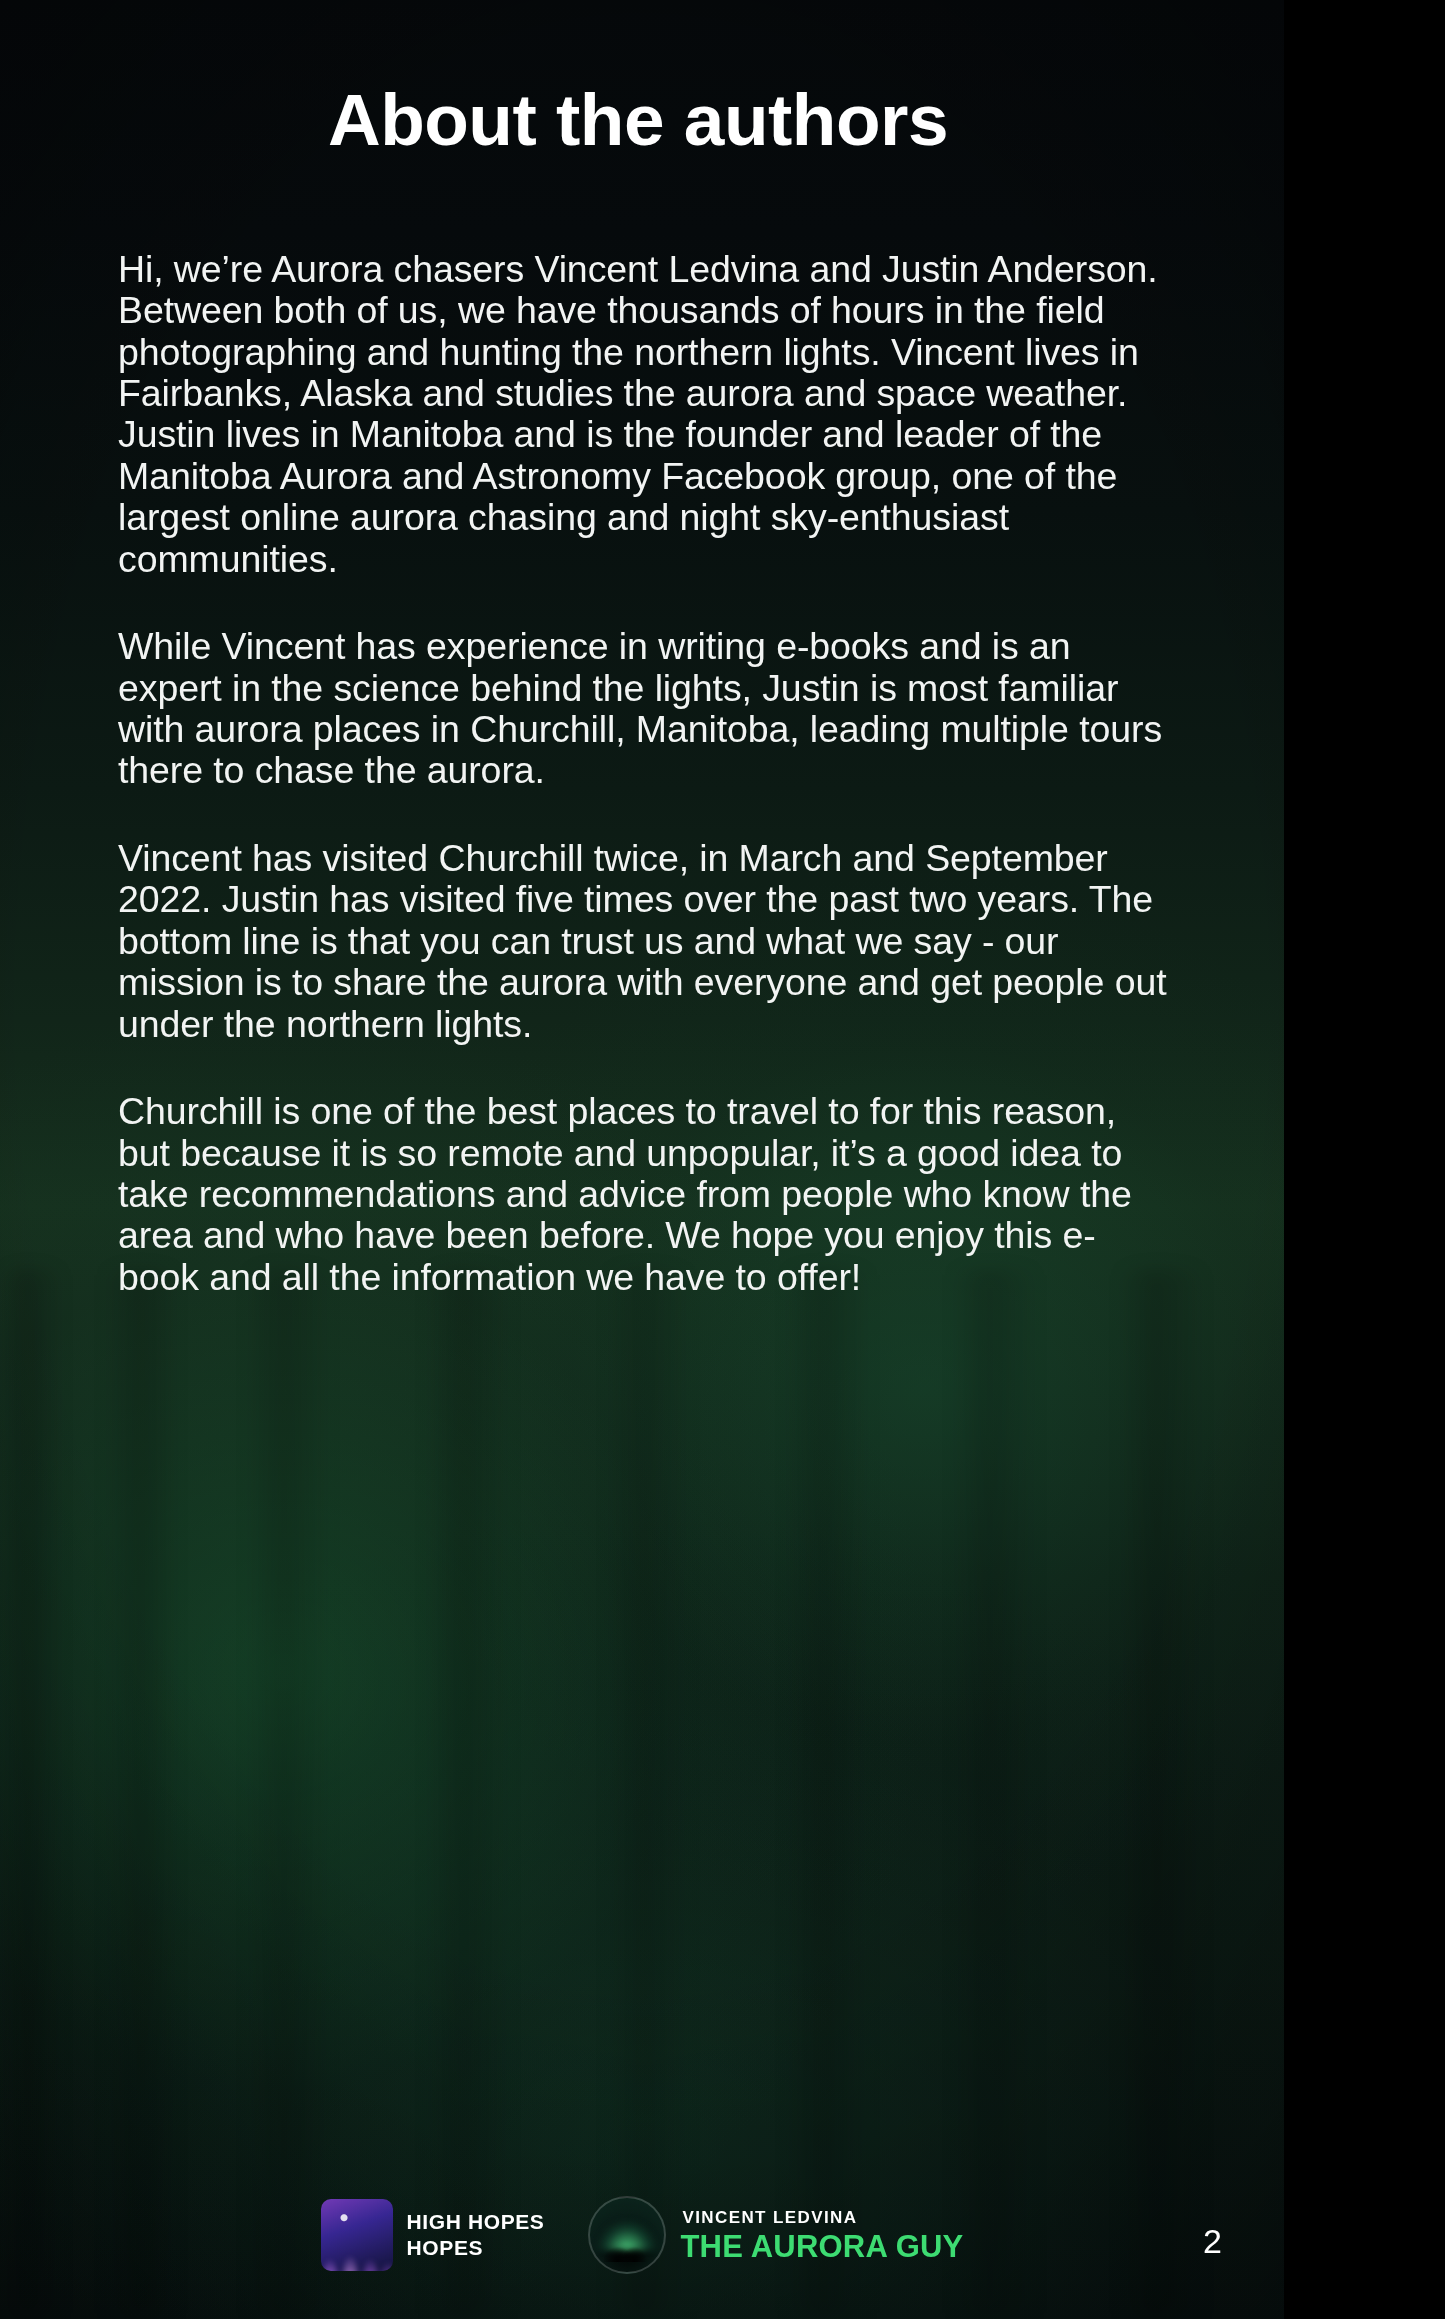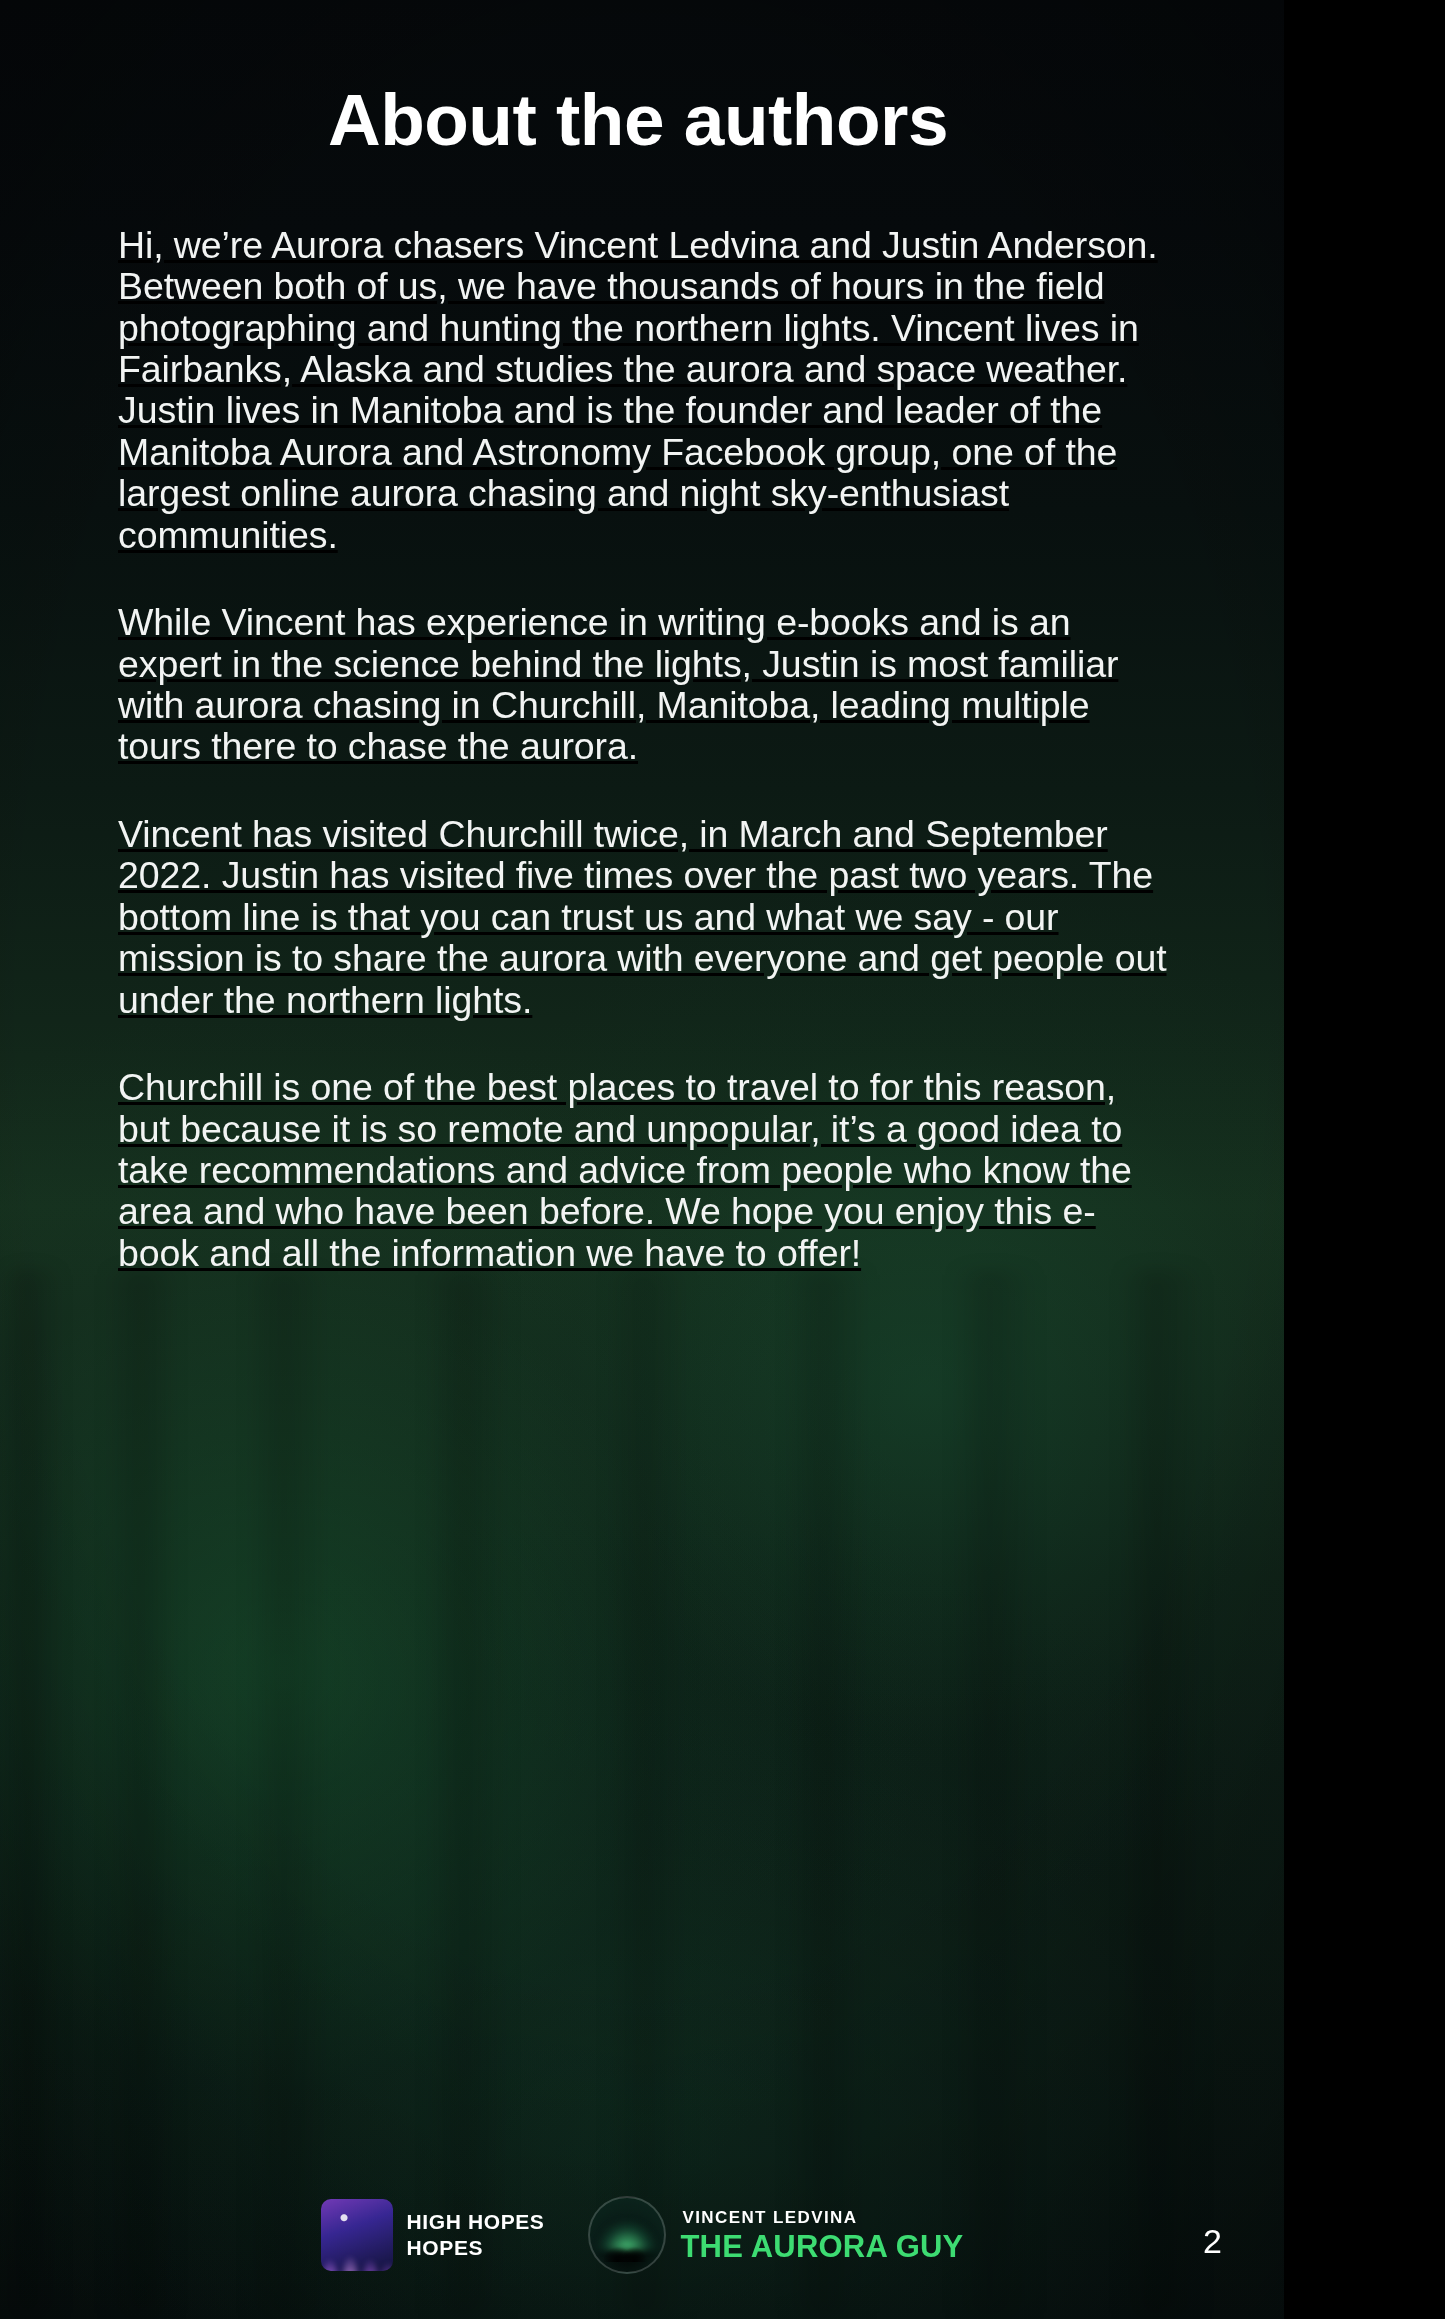--- a/index.html
+++ b/index.html
@@ -70,22 +70,21 @@
     margin: 0;
     color: #ffffff;
     font-size: 73px;
     font-weight: bold;
     text-align: center;
     letter-spacing: -0.5px;
     line-height: 1.05;
     padding-right: 16px;
   }
   .body-copy {
-    margin-top: 66px;
-    text-decoration: underline;
+    margin-top: 90px;
   }
   .body-copy p {
     margin: 0 0 46px 0;
     color: #f2f4f3;
     font-size: 37.5px;
     line-height: 1.105;
     letter-spacing: -0.1px;
     font-weight: 300;
   }
   .body-copy p:last-child { margin-bottom: 0; }
@@ -200,21 +199,21 @@
 
 <div class="page">
   <div class="trees"></div>
   <div class="vignette"></div>
 
   <div class="content">
     <h1 class="title">About the authors</h1>
 
     <div class="body-copy">
       <p>Hi, we’re Aurora chasers Vincent Ledvina and Justin Anderson. Between both of us, we have thousands of hours in the field photographing and hunting the northern lights. Vincent lives in Fairbanks, Alaska and studies the aurora and space weather. Justin lives in Manitoba and is the founder and leader of the Manitoba Aurora and Astronomy Facebook group, one of the largest online aurora chasing and night sky-enthusiast communities.</p>
-      <p>While Vincent has experience in writing e-books and is an expert in the science behind the lights, Justin is most familiar with aurora chasing in Churchill, Manitoba, leading multiple tours there to chase the aurora.</p>
+      <p>While Vincent has experience in writing e-books and is an expert in the science behind the lights, Justin is most familiar with aurora places in Churchill, Manitoba, leading multiple tours there to chase the aurora.</p>
       <p>Vincent has visited Churchill twice, in March and September 2022. Justin has visited five times over the past two years. The bottom line is that you can trust us and what we say - our mission is to share the aurora with everyone and get people out under the northern lights.</p>
       <p>Churchill is one of the best places to travel to for this reason, but because it is so remote and unpopular, it’s a good idea to take recommendations and advice from people who know the area and who have been before. We hope you enjoy this e-book and all the information we have to offer!</p>
     </div>
   </div>
 
   <div class="footer">
     <div class="brand">
       <div class="logo-hh"></div>
       <div class="brand-text">
         <div>HIGH HOPES</div>

